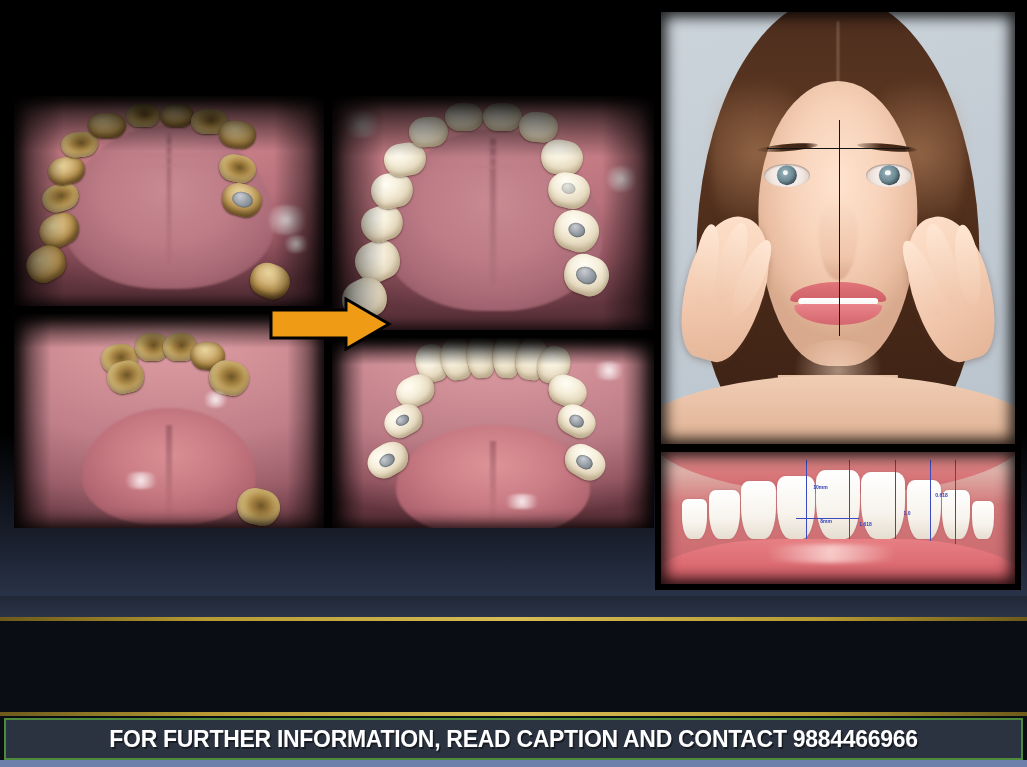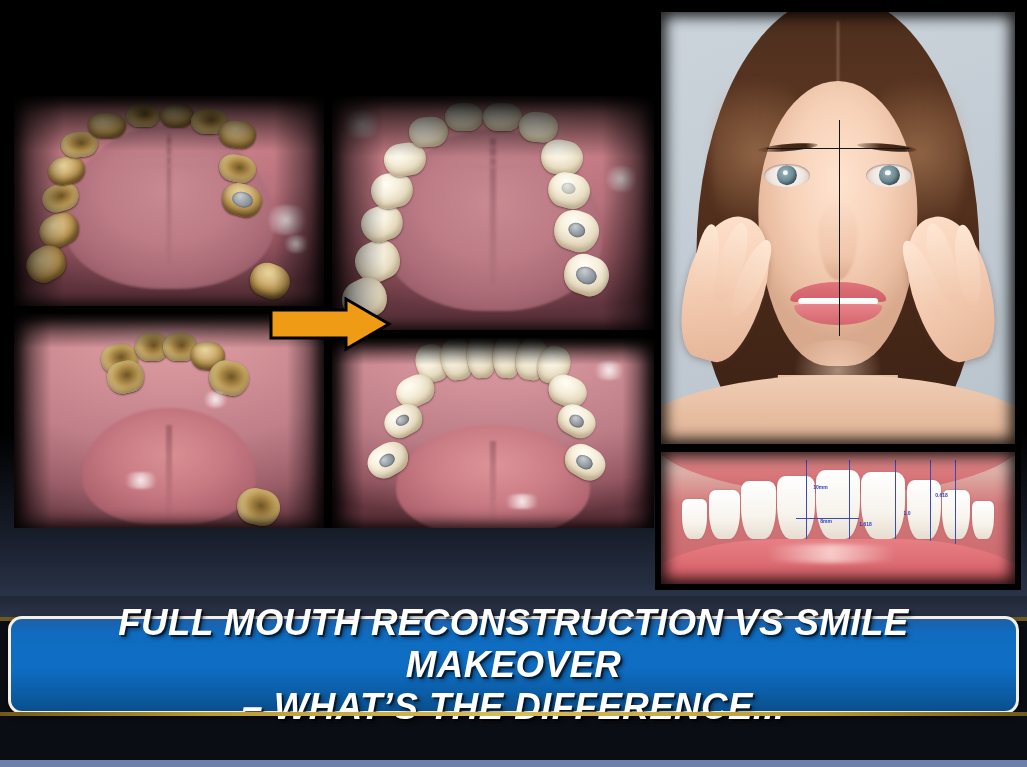--- a/index.html
+++ b/index.html
@@ -474,24 +474,21 @@
         <div class="lowerlip"></div>
         <div class="lowerlip-sheen"></div>
         <div class="vig"></div>
       </div>
     </div>
   </div>
 
   <div class="leftstrip"></div>
   <div class="goldbar top"></div>
 
-  <div class="headline">
-    <div class="headline-text">
-      <span>FULL MOUTH RECONSTRUCTION VS SMILE MAKEOVER</span>
-      <span class="l2">– WHAT’S THE DIFFERENCE...</span>
-    </div>
+
+  <div class="goldbar bottom"></div>
+
+  <div class="contactbar">
+    <div class="contact-text">FOR FURTHER INFORMATION, READ CAPTION AND CONTACT 9884466966</div>
   </div>
-
-  <div class="goldbar bottom"></div>
-
 
   <div class="bottomstrip"></div>
 </div>
 
 </body></html>

